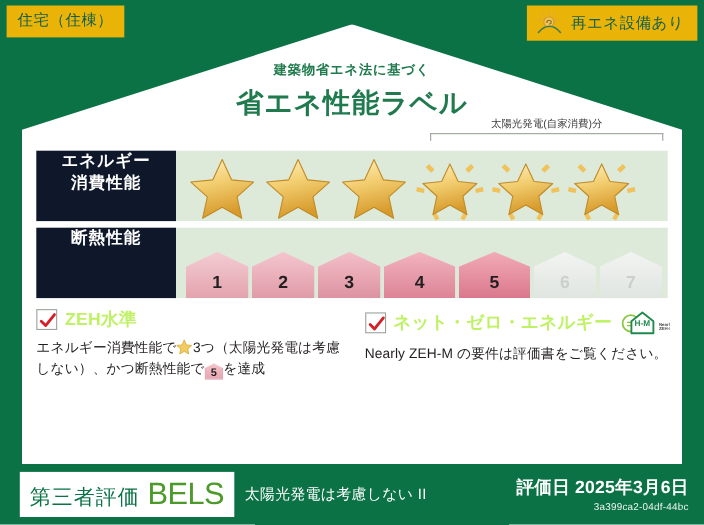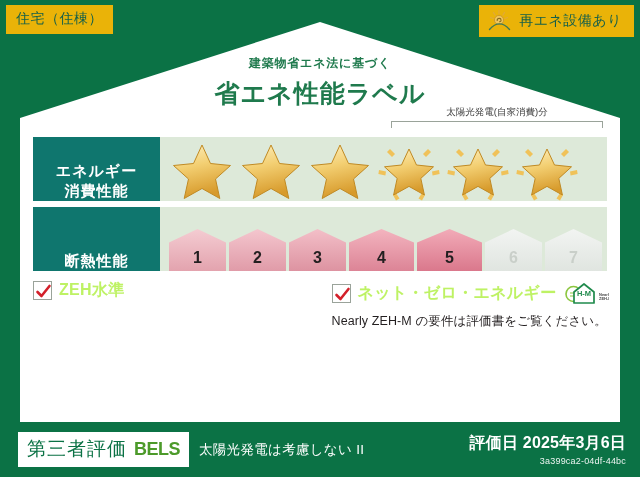--- a/index.html
+++ b/index.html
@@ -54,24 +54,24 @@
     font-size: 25px; font-weight: bold; letter-spacing: 1px;
     margin-top: 5px; color: #1f7a4d;
   }
 
   
   .rows { position: absolute; left: 33px; right: 33px; top: 137px; }
   .perf-row { display: flex; align-items: stretch; height: 64px; }
   .perf-row + .perf-row { margin-top: 6px; }
   .row-label {
     flex: 0 0 127px;
-    background: #0f766e;
+    background: #0f172a;
     color: #ffffff;
     display: flex; flex-direction: column;
-    align-items: center; justify-content: flex-end;
+    align-items: center; justify-content: flex-start;
     font-size: 15px; font-weight: bold;
     line-height: 1.35; letter-spacing: 1px;
   }
   .row-body {
     flex: 1 1 auto;
     background: #dde9d9;
     position: relative;
     display: flex; align-items: flex-end;
   }
 
@@ -150,21 +150,21 @@
     padding: 0 14px 0 18px;
     color: #ffffff;
   }
   .bels-box {
     background: #ffffff;
     padding: 4px 9px 5px 9px;
     display: flex; align-items: baseline; gap: 7px;
     flex: 0 0 auto;
   }
   .bels-jp { font-size: 19px; font-weight: normal; color: #0b7245; letter-spacing: 1px; }
-  .bels-en { font-size: 18px; font-weight: bold; color: #4c9a2a; letter-spacing: -0.5px; }
+  .bels-en { font-size: 28px; font-weight: normal; color: #4c9a2a; letter-spacing: -0.5px; }
   .prop-name { font-size: 13.5px; margin-left: 10px; letter-spacing: .3px; }
   .date-block { margin-left: auto; text-align: right; }
   .date-line { font-size: 16px; font-weight: bold; letter-spacing: .2px; }
   .id-line { font-size: 9px; margin-top: 2px; opacity: .92; letter-spacing: .2px; }
 </style>
 </head>
 <body>
 
 <div id="label-root">
 
@@ -304,20 +304,25 @@
   <div class="checks">
 
     <div class="check-col">
       <div class="check-head">
         <span class="check-box">
           <svg viewBox="0 0 17 17">
             <path d="M2.5 9 L6.5 13 L14.5 3" fill="none" stroke="#d3202a" stroke-width="2.6" stroke-linecap="round" stroke-linejoin="round"></path>
           </svg>
         </span>
         <span class="check-title">ZEH水準</span>
+      </div>
+      <div class="check-desc">
+        <span>エネルギー消費性能で</span><span class="inline-star"><svg viewBox="0 0 15 14">
+          <path d="M7.5 1 L9.4 5.6 L14.3 6 L10.6 9.2 L11.7 14 L7.5 11.4 L3.3 14 L4.4 9.2 L0.7 6 L5.6 5.6 Z" fill="#f2cc61" stroke="#d9ae3c" stroke-width=".8" stroke-linejoin="round"></path>
+        </svg></span><span>3つ（太陽光発電は考慮しない）、かつ断熱性能で</span><span class="inline-badge">5</span><span>を達成</span>
       </div>
     </div>
 
     <div class="check-col">
       <div class="check-head">
         <span class="check-box">
           <svg viewBox="0 0 17 17">
             <path d="M2.5 9 L6.5 13 L14.5 3" fill="none" stroke="#d3202a" stroke-width="2.6" stroke-linecap="round" stroke-linejoin="round"></path>
           </svg>
         </span>

